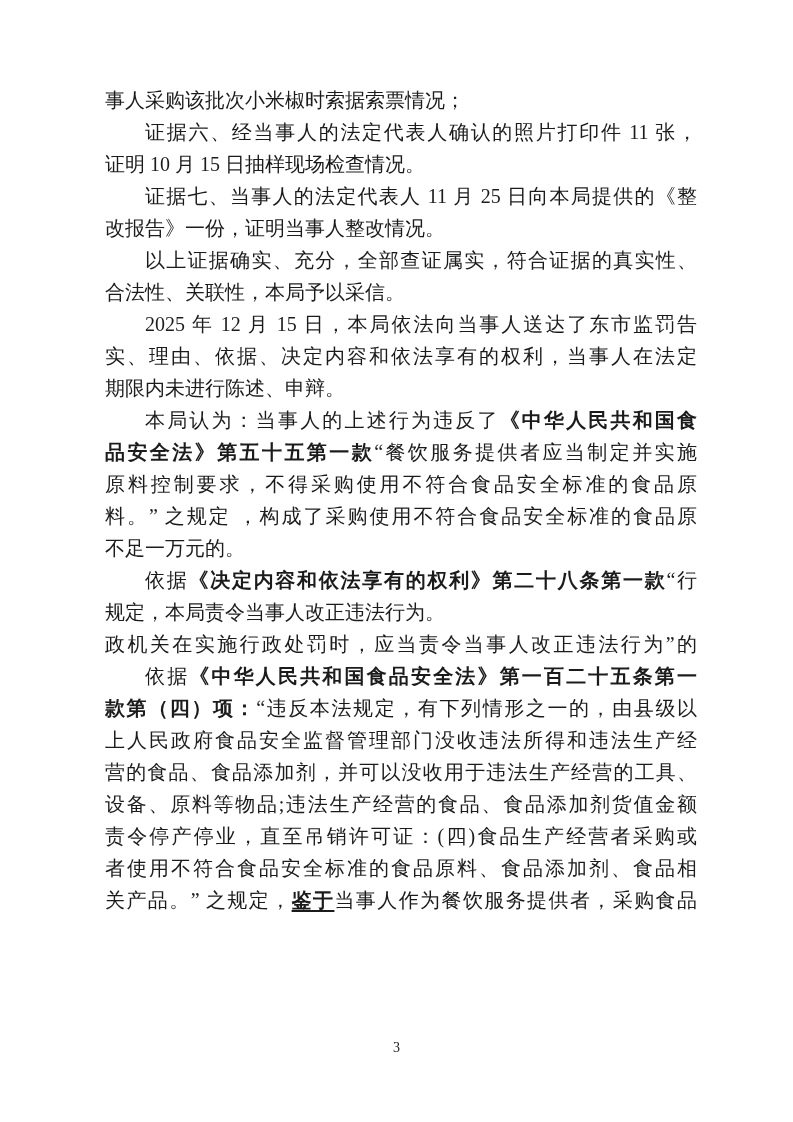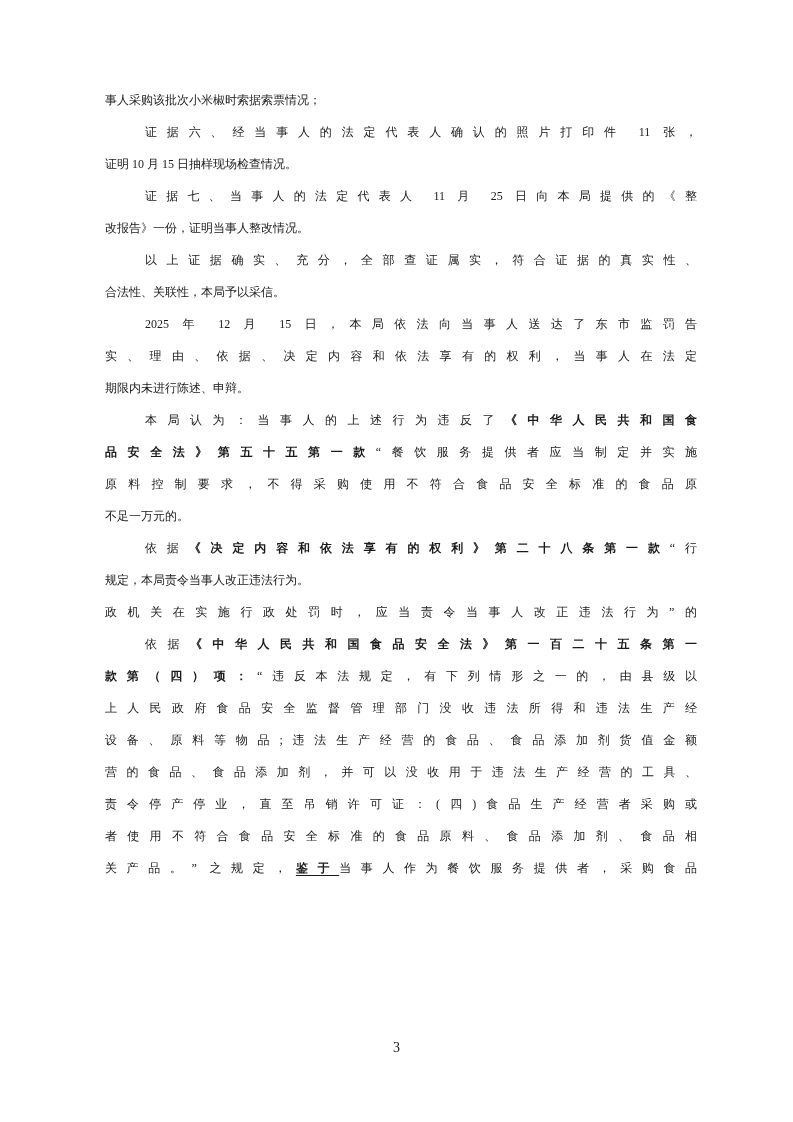--- a/index.html
+++ b/index.html
@@ -14,21 +14,21 @@
     width: 793px;
     height: 1122px;
     background: #ffffff;
     overflow: hidden;
   }
   .doc {
     position: absolute;
     left: 105px;
     top: 84px;
     width: 592px;
-    font-size: 12px;
+    font-size: 20px;
     color: #1b1b1b;
     letter-spacing: 0;
   }
   .line {
     height: 32px;
     line-height: 32px;
     text-align: justify;
     text-align-last: justify;
     text-justify: inter-character;
     overflow: hidden;
@@ -64,27 +64,28 @@
       <div class="line indent"><span class="">证据七、当事人的法定代表人 11 月 25 日向本局提供的《整</span></div>
       <div class="line last"><span class="">改报告》一份，证明当事人整改情况。</span></div>
       <div class="line indent"><span class="">以上证据确实、充分，全部查证属实，符合证据的真实性、</span></div>
       <div class="line last"><span class="">合法性、关联性，本局予以采信。</span></div>
       <div class="line indent"><span class="">2025 年 12 月 15 日，本局依法向当事人送达了东市监罚告</span></div>
       <div class="line"><span class="">实、理由、依据、决定内容和依法享有的权利，当事人在法定</span></div>
       <div class="line last"><span class="">期限内未进行陈述、申辩。</span></div>
       <div class="line indent"><span class="">本局认为：当事人的上述行为违反了</span><span class="b">《中华人民共和国食</span></div>
       <div class="line"><span class="b">品安全法》第五十五第一款</span><span class="">“餐饮服务提供者应当制定并实施</span></div>
       <div class="line"><span class="">原料控制要求，不得采购使用不符合食品安全标准的食品原</span></div>
+      <div class="line"><span class="">料。” 之规定 ，构成了采购使用不符合食品安全标准的食品原</span></div>
       <div class="line last"><span class="">不足一万元的。</span></div>
       <div class="line indent"><span class="">依据</span><span class="b">《决定内容和依法享有的权利》第二十八条第一款</span><span class="">“行</span></div>
       <div class="line last"><span class="">规定，本局责令当事人改正违法行为。</span></div>
       <div class="line"><span class="">政机关在实施行政处罚时，应当责令当事人改正违法行为”的</span></div>
       <div class="line indent"><span class="">依据</span><span class="b">《中华人民共和国食品安全法》第一百二十五条第一</span></div>
       <div class="line"><span class="b">款第（四）项：</span><span class="">“违反本法规定，有下列情形之一的，由县级以</span></div>
       <div class="line"><span class="">上人民政府食品安全监督管理部门没收违法所得和违法生产经</span></div>
+      <div class="line"><span class="">营的食品、食品添加剂，并可以没收用于违法生产经营的工具、</span></div>
       <div class="line"><span class="">设备、原料等物品;违法生产经营的食品、食品添加剂货值金额</span></div>
-      <div class="line"><span class="">营的食品、食品添加剂，并可以没收用于违法生产经营的工具、</span></div>
       <div class="line"><span class="">责令停产停业，直至吊销许可证：(四)食品生产经营者采购或</span></div>
       <div class="line"><span class="">者使用不符合食品安全标准的食品原料、食品添加剂、食品相</span></div>
       <div class="line"><span class="">关产品。” 之规定，</span><span class="b u">鉴于</span><span class="">当事人作为餐饮服务提供者，采购食品</span></div>
     </div>
   <div class="pageno">3</div>
 </div>
 
 </body></html>

